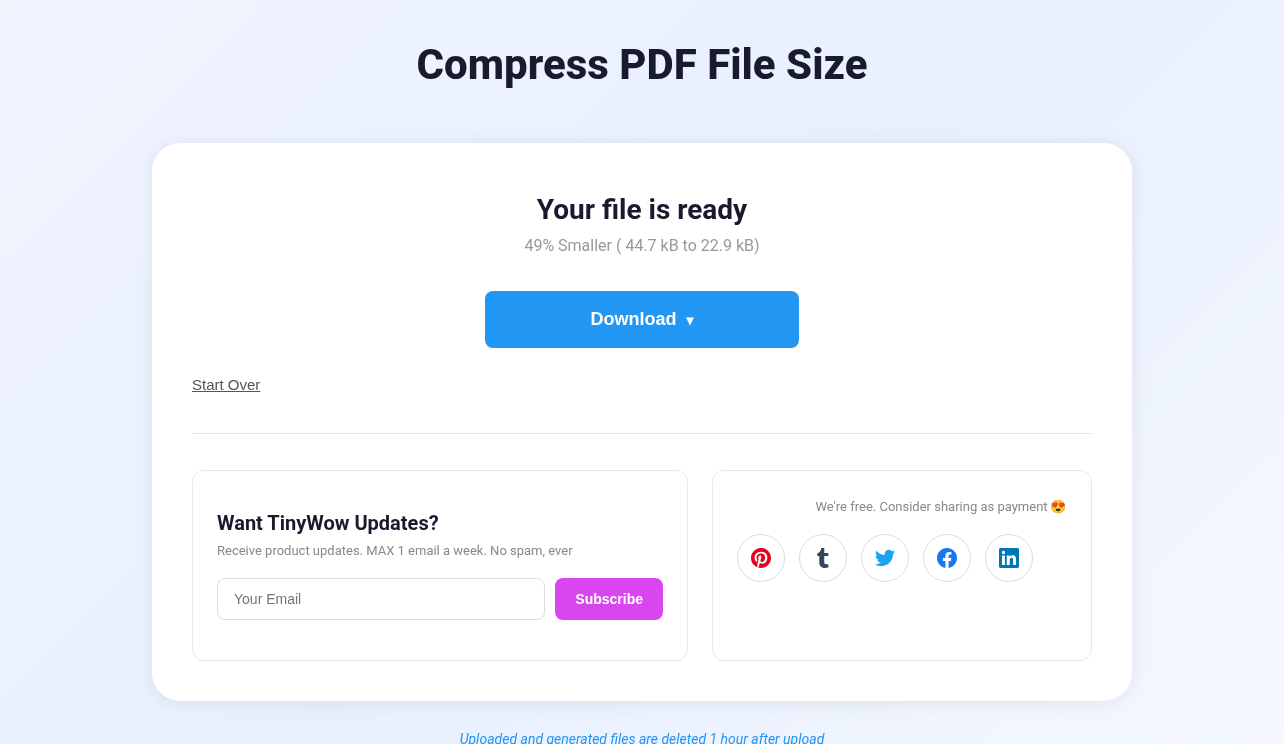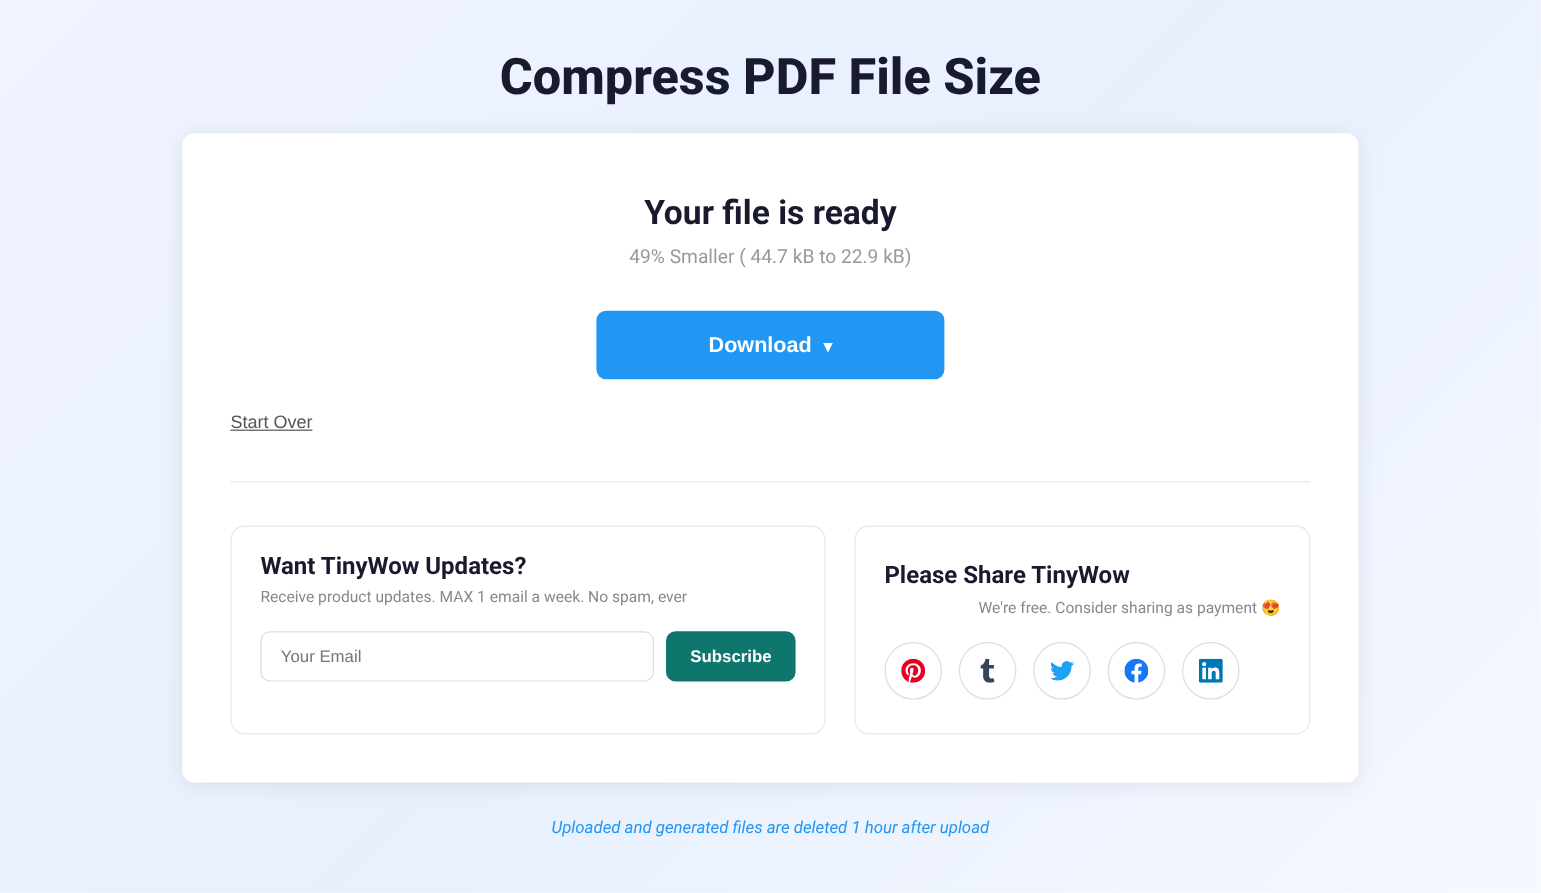--- a/index.html
+++ b/index.html
@@ -14,38 +14,38 @@
       min-height: 100vh;
       display: flex;
       flex-direction: column;
       align-items: center;
       padding: 40px 20px;
       color: #333;
     }
 
     .page-header {
       text-align: left;
-      margin-bottom: 12px;
+      margin-bottom: 44px;
     }
 
     .page-title {
       font-size: 42px;
       font-weight: 800;
       color: #1a1a2e;
       margin-bottom: 10px;
     }
 
     .page-subtitle {
       font-size: 16px;
       color: #888;
     }
 
     .main-card {
       background: white;
-      border-radius: 10px;
+      border-radius: 28px;
       padding: 50px 40px 40px;
       width: 100%;
       max-width: 980px;
       box-shadow: 0 2px 20px rgba(0,0,0,0.08);
     }
 
     .result-section {
       text-align: center;
       padding-bottom: 40px;
       border-bottom: 1px solid #e8e8e8;
@@ -70,21 +70,21 @@
       color: white;
       border: none;
       border-radius: 8px;
       padding: 18px 60px;
       font-size: 18px;
       font-weight: 600;
       cursor: pointer;
       display: inline-flex;
       align-items: center;
       gap: 10px;
-      width: 290px;
+      width: 314px;
       justify-content: center;
       transition: background 0.2s;
     }
 
     .chevron-icon {
       font-size: 14px;
     }
 
     .start-over-link {
       display: block;
@@ -100,21 +100,21 @@
     .bottom-section {
       display: flex;
       gap: 24px;
     }
 
     .newsletter-card {
       flex: 1;
       background: white;
       border: 1px solid #e8e8e8;
       border-radius: 12px;
-      padding: 20px 24px;
+      padding: 40px 24px;
     }
 
     .newsletter-title {
       font-size: 20px;
       font-weight: 700;
       color: #1a1a2e;
       margin-bottom: 8px;
     }
 
     .newsletter-desc {
@@ -132,21 +132,21 @@
       flex: 1;
       padding: 12px 16px;
       border: 1px solid #ddd;
       border-radius: 8px;
       font-size: 14px;
       color: #aaa;
       outline: none;
     }
 
     .subscribe-btn {
-      background: #0f766e;
+      background: #d946ef;
       color: white;
       border: none;
       border-radius: 8px;
       padding: 12px 20px;
       font-size: 14px;
       font-weight: 600;
       cursor: pointer;
       white-space: nowrap;
       transition: background 0.2s;
     }
@@ -247,21 +247,20 @@
     <div class="newsletter-card">
       <h3 class="newsletter-title">Want TinyWow Updates?</h3>
       <p class="newsletter-desc">Receive product updates. MAX 1 email a week. No spam, ever</p>
       <div class="newsletter-form">
         <input class="email-input" type="email" placeholder="Your Email" style="">
         <button class="subscribe-btn">Subscribe</button>
       </div>
     </div>
 
     <div class="share-card">
-      <h3 class="share-title">Please Share TinyWow</h3>
       <p class="share-desc">We're free. Consider sharing as payment 😍</p>
       <div class="social-icons">
 
         <button class="social-btn pinterest">
           <svg width="20" height="20" viewBox="0 0 24 24" fill="#e60023">
             <path d="M12 0C5.373 0 0 5.373 0 12c0 5.084 3.163 9.426 7.627 11.174-.105-.949-.2-2.405.042-3.441.218-.937 1.407-5.965 1.407-5.965s-.359-.719-.359-1.782c0-1.668.967-2.914 2.171-2.914 1.023 0 1.518.769 1.518 1.69 0 1.029-.655 2.568-.994 3.995-.283 1.194.599 2.169 1.777 2.169 2.133 0 3.772-2.249 3.772-5.495 0-2.873-2.064-4.882-5.012-4.882-3.414 0-5.418 2.561-5.418 5.207 0 1.031.397 2.138.893 2.738a.36.36 0 0 1 .083.345l-.333 1.36c-.053.22-.174.267-.402.161-1.499-.698-2.436-2.889-2.436-4.649 0-3.785 2.75-7.262 7.929-7.262 4.163 0 7.398 2.967 7.398 6.931 0 4.136-2.607 7.464-6.227 7.464-1.216 0-2.359-.632-2.75-1.378l-.748 2.853c-.271 1.043-1.002 2.35-1.492 3.146C9.57 23.812 10.763 24 12 24c6.627 0 12-5.373 12-12S18.627 0 12 0z"></path>
           </svg>
         </button>
 
         <button class="social-btn tumblr">

